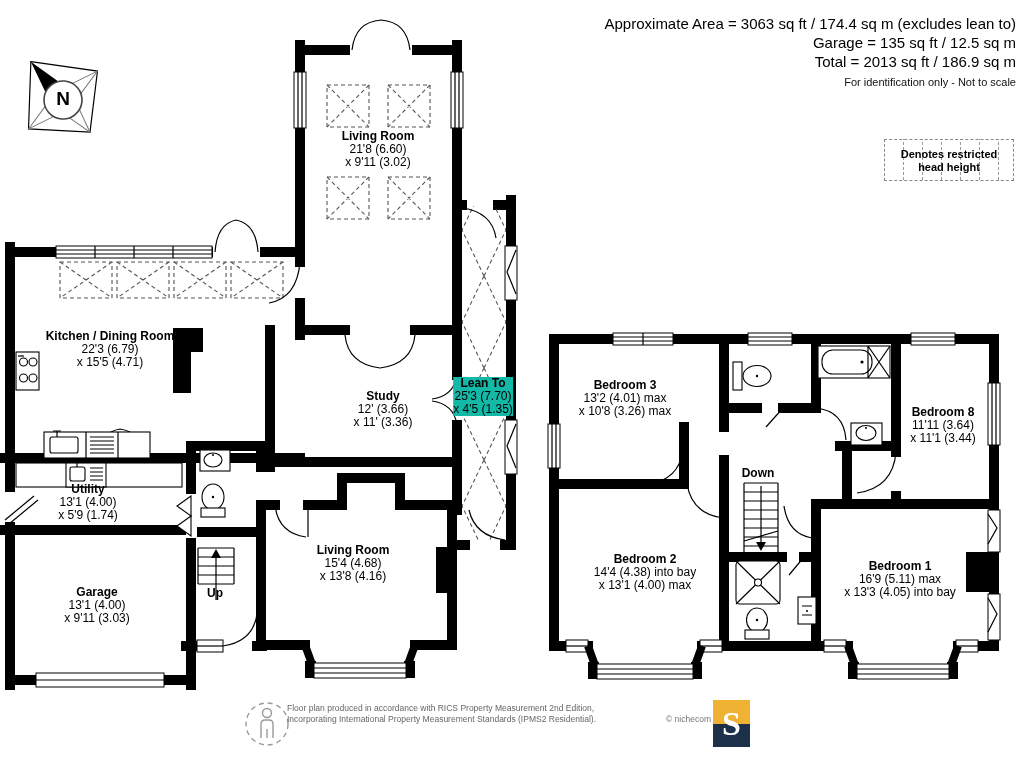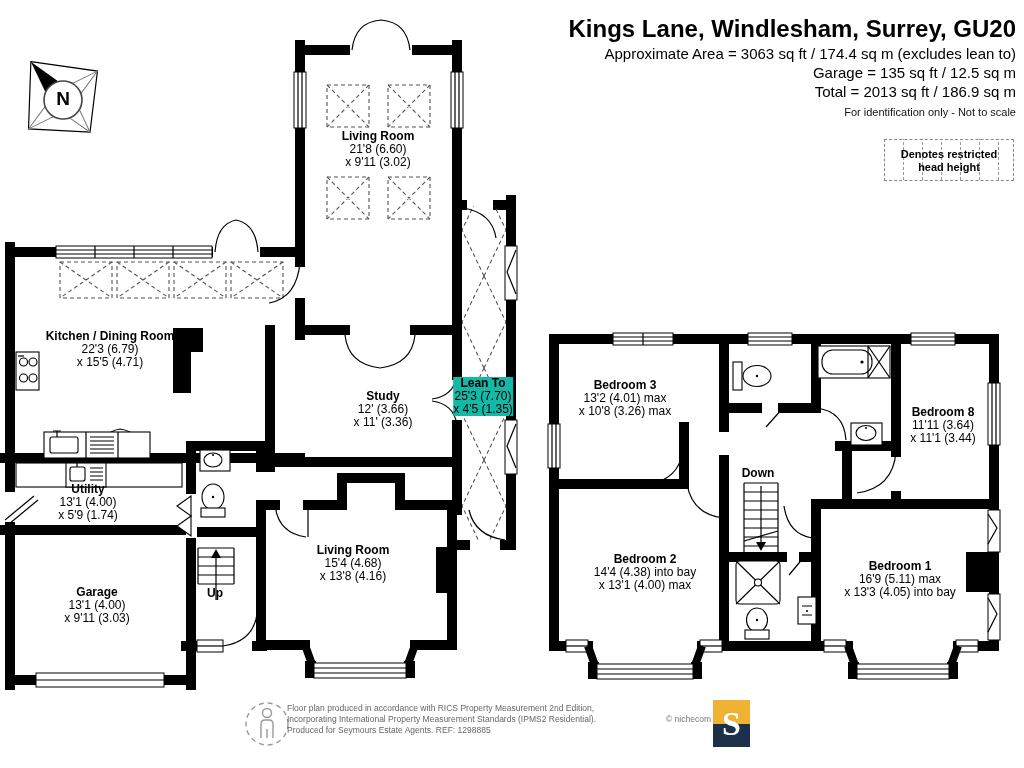--- a/index.html
+++ b/index.html
@@ -301,21 +301,20 @@
   </g>
 
   <g stroke="#999" fill="none">
     <circle cx="267" cy="724" r="21" stroke-dasharray="5 4" stroke-width="1.4"></circle>
     <circle cx="267" cy="713" r="4.5" stroke-width="1.4"></circle>
     <path d="M261,738 V724 Q261,720 265,720 H269 Q273,720 273,724 V738 M267,729 V738" stroke-width="1.4"></path>
   </g>
 </svg>
 
 <div class="header">
-  <div class="title">Kings Lane, Windlesham, Surrey, GU20</div>
   <div class="arealine">Approximate Area = 3063 sq ft / 174.4 sq m (excludes lean to)</div>
   <div class="arealine">Garage = 135 sq ft / 12.5 sq m</div>
   <div class="arealine">Total = 2013 sq ft / 186.9 sq m</div>
   <div class="disclaimer">For identification only - Not to scale</div>
 </div>
 
 <div class="legend-box">
   <div>Denotes restricted</div>
   <div>head height</div>
 </div>
@@ -377,20 +376,19 @@
   <div>16'9 (5.11) max</div>
   <div>x 13'3 (4.05) into bay</div>
 </div>
 
 <div class="stairs-label" style="left:215px;top:586px;">Up</div>
 <div class="stairs-label" style="left:758px;top:466px;">Down</div>
 
 <div class="footer-text">
   <div>Floor plan produced in accordance with RICS Property Measurement 2nd Edition,</div>
   <div>Incorporating International Property Measurement Standards (IPMS2 Residential).</div>
-  <div>Produced for Seymours Estate Agents.   REF: 1298885</div>
 </div>
 <div class="copyright">© nichecom 2025.</div>
 <div class="logo">
   <div class="half top" style="background: rgb(240, 178, 50);"></div>
   <div class="half bottom" style="background: rgb(29, 48, 73);"></div>
   <div class="letter">S</div>
 </div>
 
 </body></html>

